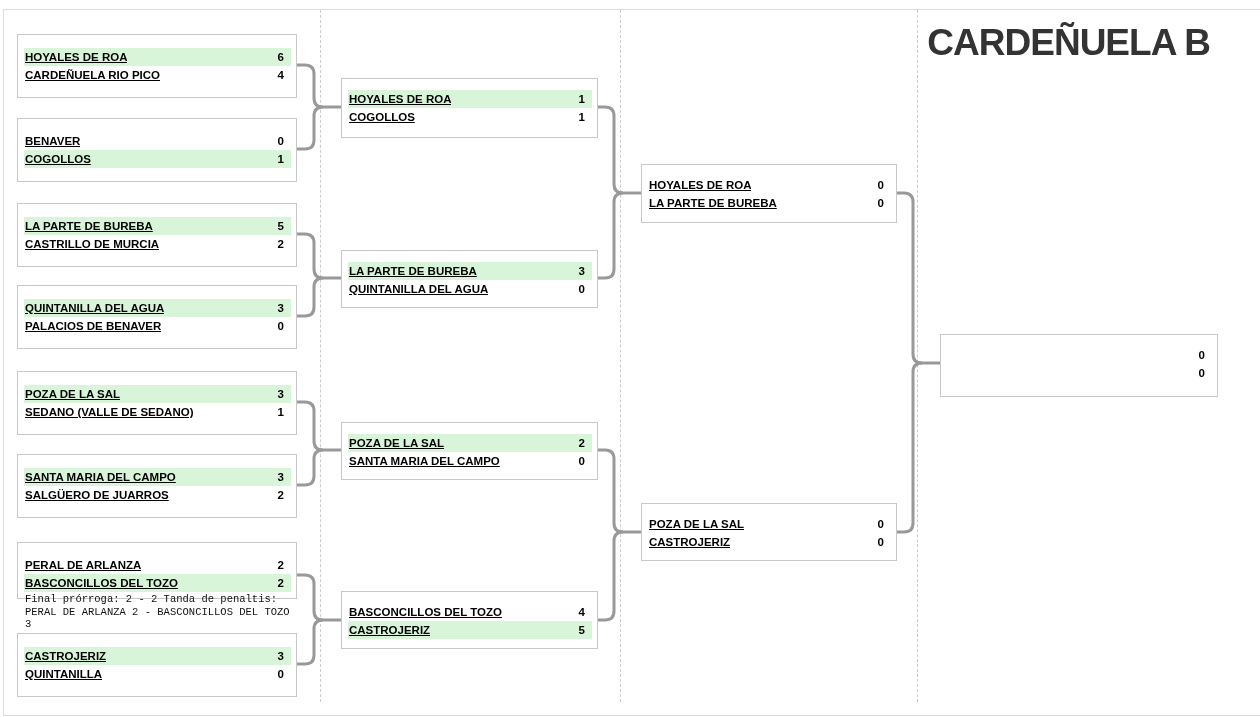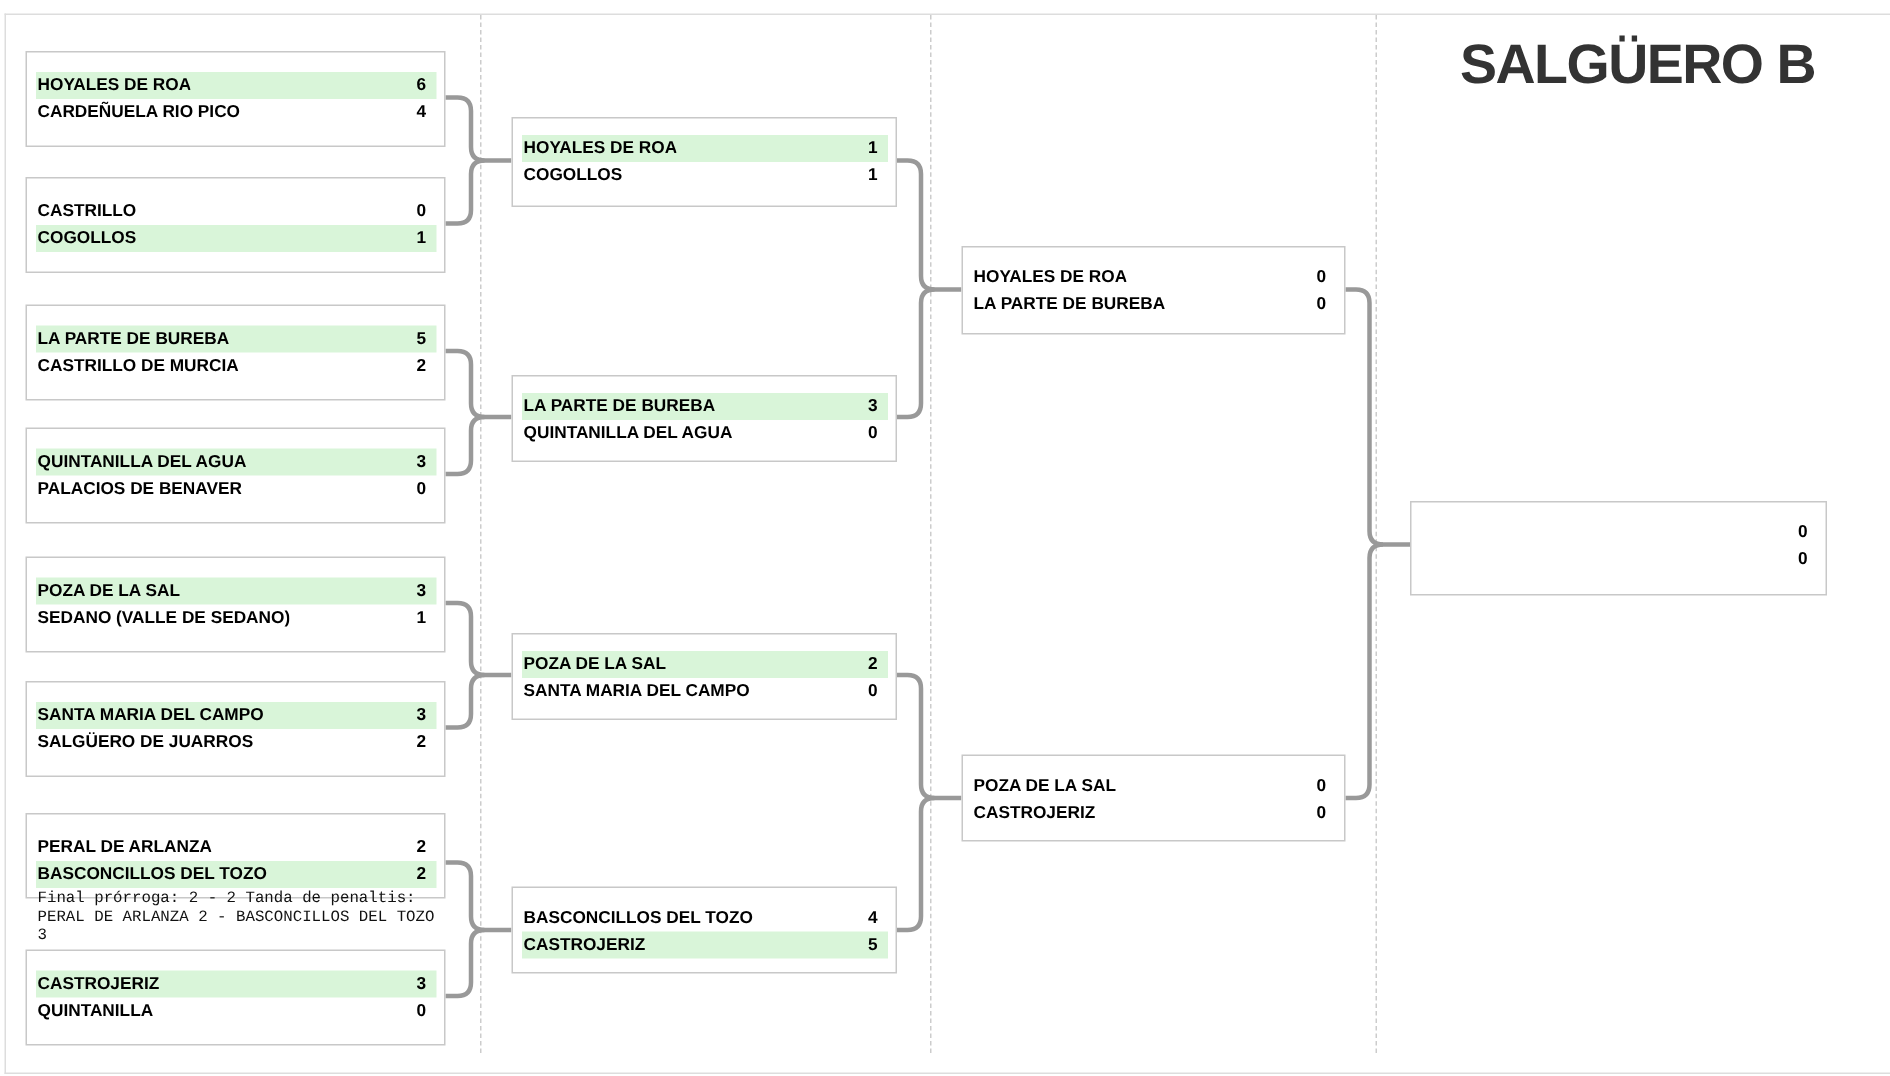--- a/index.html
+++ b/index.html
@@ -31,21 +31,21 @@
   #m9{top:78px;height:60px}  #m10{top:250px;height:58px}
   #m11{top:422px;height:58px}#m12{top:591px;height:58px}
   #m13{top:164px;height:59px}#m14{top:503px;height:58px}
   #m15{top:334px;height:63px}
   .team{
     display:flex;justify-content:space-between;align-items:center;
     height:18px;line-height:18px;margin:0 5px 0 6px;padding:0 7px 0 1px;
     font-size:11.5px;font-weight:bold;color:var(--c-team_text,#000);white-space:nowrap;
   }
   .team.w{background:var(--c-winner_bg,#d9f5d9);}
-  .tn{overflow:hidden;}
+  .tn{overflow:hidden;text-decoration:underline;}
   .ts{margin-left:8px;}
   .note{
     margin:1px 5px 0 6px;padding-left:1px;font-size:10.5px;line-height:12.5px;
     font-weight:normal;color:#111;font-family:Liberation Mono, monospace;
   }
   .title{
     position:absolute;top:22px;right:50px;font-size:37px;font-weight:bold;
     letter-spacing:-1px;color:var(--c-title_color,#333);white-space:nowrap;
   }
 </style>
@@ -72,36 +72,36 @@
     <path d="M296 575 H305 Q314 575 314 584 V611 Q314 620 323 620 H341"></path>
     <path d="M296 664 H305 Q314 664 314 655 V629 Q314 620 323 620"></path>
     <path d="M597 107 H605 Q614 107 614 116 V184 Q614 193 623 193 H641"></path>
     <path d="M597 278 H605 Q614 278 614 269 V202 Q614 193 623 193"></path>
     <path d="M597 450 H605 Q614 450 614 459 V523 Q614 532 623 532 H641"></path>
     <path d="M597 620 H605 Q614 620 614 611 V541 Q614 532 623 532"></path>
     <path d="M896 193 H904 Q913 193 913 202 V354 Q913 363 922 363 H940"></path>
     <path d="M896 532 H904 Q913 532 913 523 V372 Q913 363 922 363"></path>
   </svg>
 
-  <div class="title">SALGÜERO B</div>
+  <div class="title">CARDEÑUELA B</div>
 
   <div class="m r1" id="m1">
     <div class="team w">
       <span class="tn">HOYALES DE ROA</span>
       <span class="ts">6</span>
     </div>
     <div class="team">
       <span class="tn">CARDEÑUELA RIO PICO</span>
       <span class="ts">4</span>
     </div>
   </div>
 
   <div class="m r1" id="m2">
     <div class="team">
-      <span class="tn">CASTRILLO</span>
+      <span class="tn">BENAVER</span>
       <span class="ts">0</span>
     </div>
     <div class="team w">
       <span class="tn">COGOLLOS</span>
       <span class="ts">1</span>
     </div>
   </div>
 
   <div class="m r1" id="m3">
     <div class="team w">

